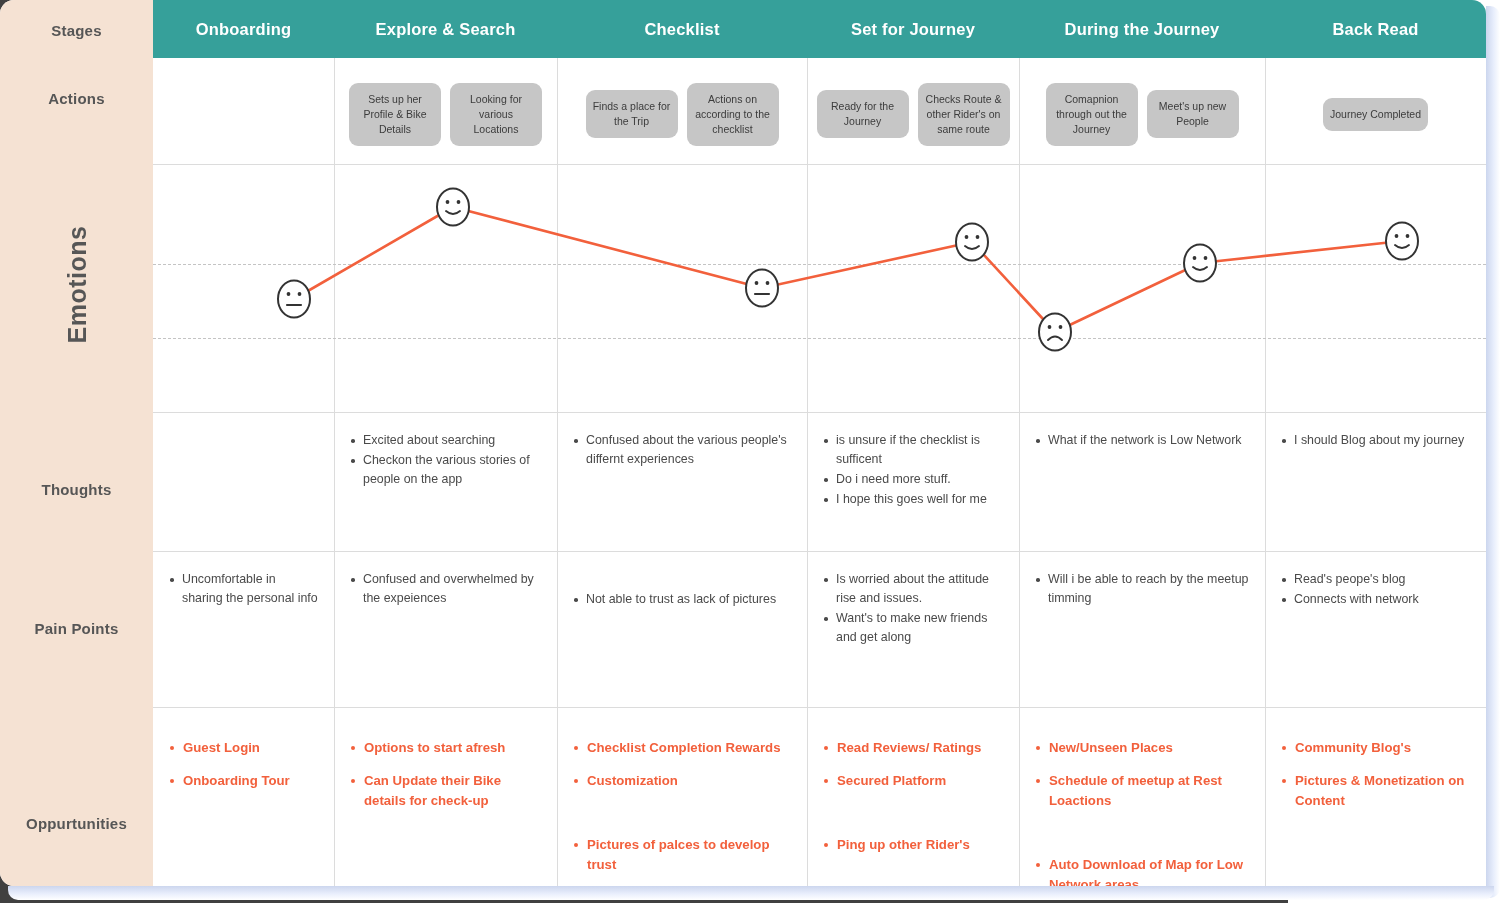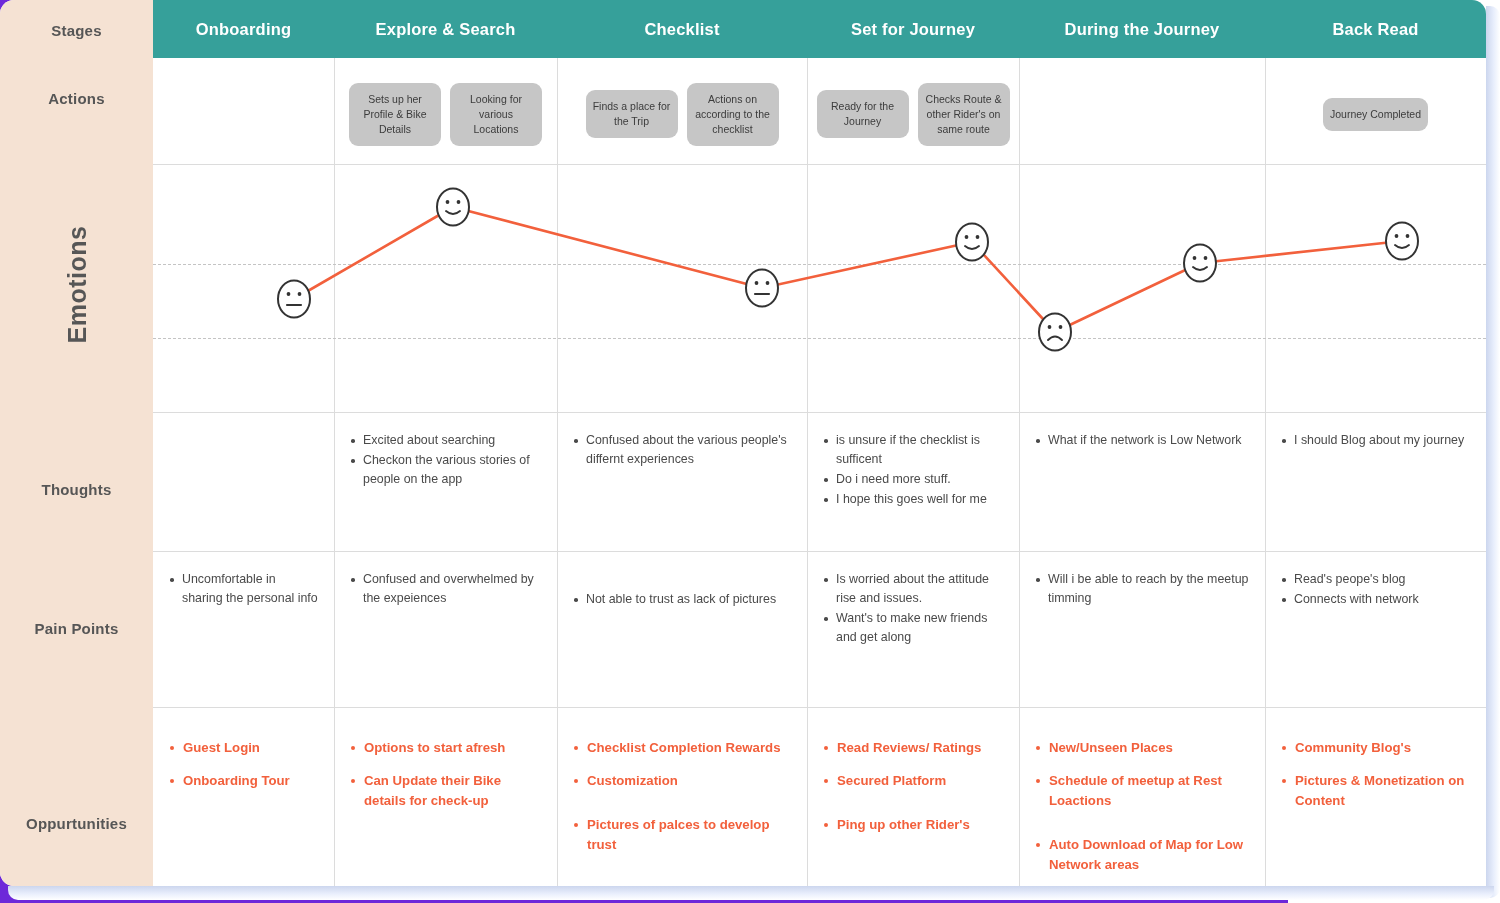--- a/index.html
+++ b/index.html
@@ -9,21 +9,21 @@
     height: 903px;
     background: #ffffff;
     font-family: "Liberation Sans", sans-serif;
     overflow: hidden;
   }
 
   #root {
     position: relative;
     width: 1288px;
     height: 903px;
-    background: #6d28d9;
+    background: #404040;
   }
 
   
   .card {
     position: absolute;
     left: 0; top: 0;
     width: 1486px;
     height: 886px;
     background: #ffffff;
     border-radius: 14px;
@@ -191,21 +191,21 @@
     margin-bottom: 13px;
   }
   ul.opps li:before {
     content: "";
     position: absolute;
     left: 1px; top: 8px;
     width: 4px; height: 4px;
     border-radius: 50%;
     background: #f2603c;
   }
-  ul.opps li.gap { margin-top: 24px; }
+  ul.opps li.gap { margin-top: 44px; }
 </style>
 </head>
 <body>
 
 <div id="root">
 
   <div class="shadow-right"></div>
   <div class="shadow-bottom"></div>
 
   <div class="card">
@@ -244,20 +244,24 @@
         <div class="chip">Looking for various Locations</div>
       </div>
       <div class="chips" style="left:404px; width:250px">
         <div class="chip">Finds a place for the Trip</div>
         <div class="chip">Actions on according to the checklist</div>
       </div>
       <div class="chips" style="left:654px; width:212px">
         <div class="chip">Ready for the Journey</div>
         <div class="chip">Checks Route &amp; other Rider's on same route</div>
       </div>
+      <div class="chips" style="left:866px; width:246px">
+        <div class="chip">Comapnion through out the Journey</div>
+        <div class="chip">Meet's up new People</div>
+      </div>
       <div class="chips" style="left:1112px;width:221px">
         <div class="chip" style="max-width:120px">Journey Completed</div>
       </div>
 
       <div class="emo-band">
         <div class="emo-dash" style="top:99px"></div>
         <div class="emo-dash" style="top:173px"></div>
 
         <svg width="1333" height="245" style="position:absolute;left:0;top:0">
           <polyline id="emo-line" fill="none" stroke="#f2603c" stroke-width="2.6" stroke-linejoin="round" stroke-linecap="round" points="141,134 300,42 609,123 819,77 902,167 1047,98 1249,76"></polyline>

